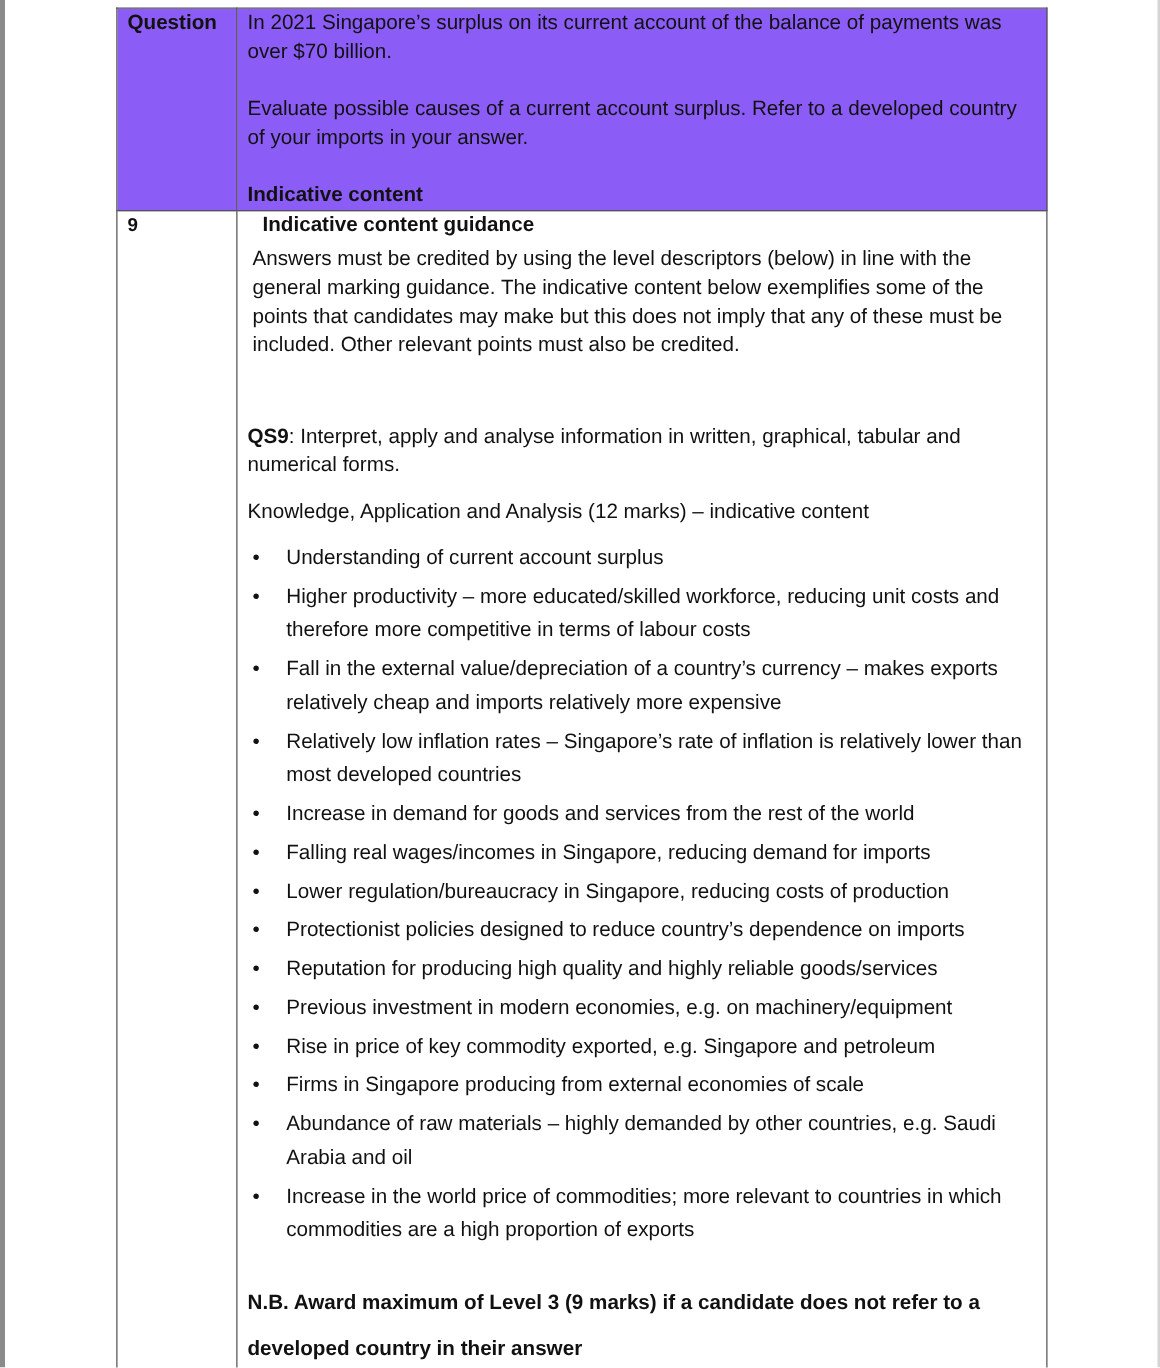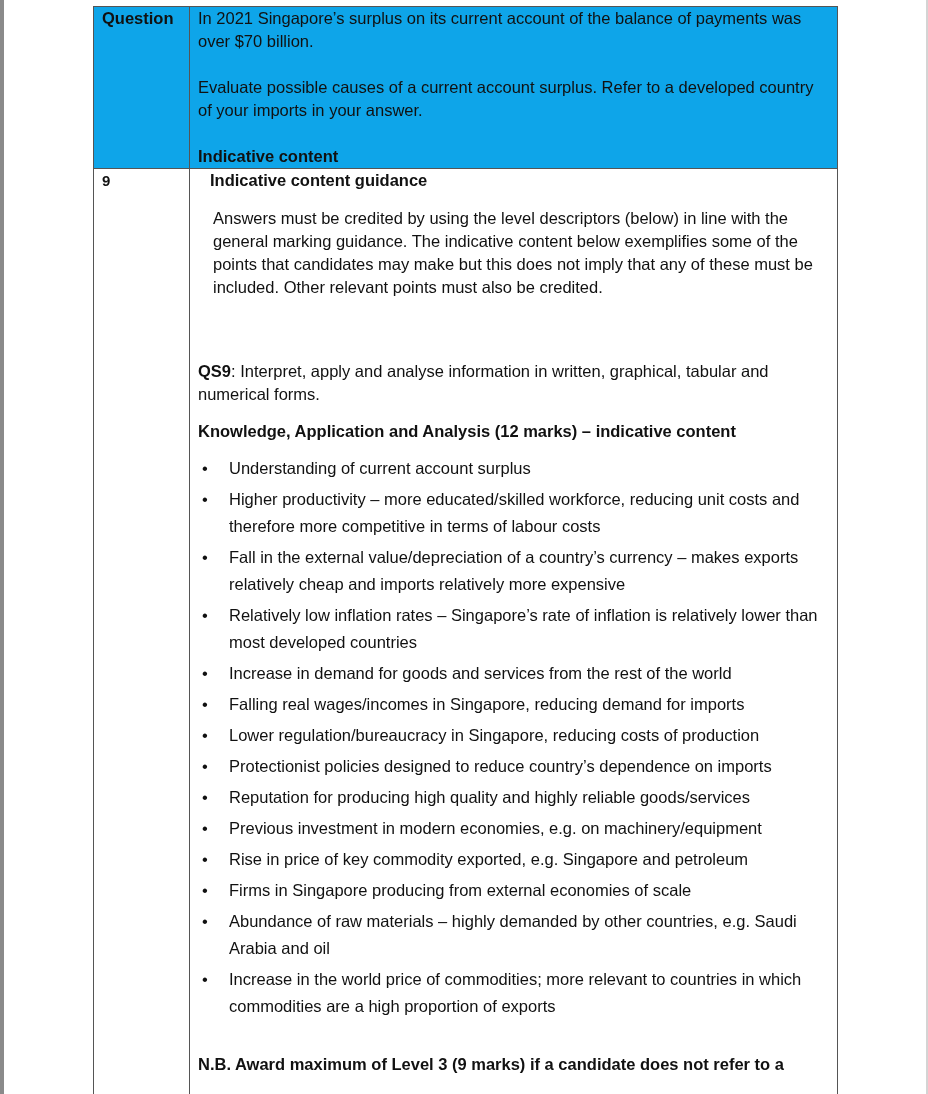--- a/index.html
+++ b/index.html
@@ -11,33 +11,33 @@
   }
   .left-edge { position: absolute; left: 0; top: 0; width: 4px; height: 1094px; background: #8a8a8a; }
   .right-edge { position: absolute; right: 0; top: 0; width: 2px; height: 1094px; background: #d4d4d4; }
   table.ms {
     position: absolute; left: 93px; top: 6px; width: 745px;
     border-collapse: collapse; table-layout: fixed;
     font-size: 16.5px; line-height: 23px;
   }
   table.ms td { border: 1.3px solid #555; vertical-align: top; padding: 0 8px; }
   col.c1 { width: 96px; }
-  tr.qrow td { background: #0ea5e9; }
+  tr.qrow td { background: #8b5cf6; }
   td.qlabel { font-weight: bold; padding-top: 2px; }
   td.qtext { padding-top: 2px; }
   td.qtext p { margin: 0; }
   .gap { height: 23px; }
   td.num { font-weight: bold; padding-top: 4px; font-size: 15px; }
   td.content { padding-top: 4px; padding-bottom: 6px; }
   .b { font-weight: bold; }
   .guid { margin: 0 0 4px 12px; }
-  .para { margin: 15px; }
+  .para { margin: 4px; }
   .spacer { height: 30px; }
   .qs { margin: 16px 0 14px 0; }
-  .kaa { margin: 0 0 12px 0; font-weight: bold; }
+  .kaa { margin: 0 0 12px 0; font-weight: normal; }
   ul.bul { list-style: none; margin: 0; padding: 0; }
   ul.bul li { position: relative; padding-left: 31px; line-height: 27px; margin-bottom: 4px; }
   ul.bul li .dot { position: absolute; left: 4px; top: 0; }
   .nb { margin-top: 26px; font-weight: bold; line-height: 37px; }
 </style>
 </head>
 <body>
 
 <div class="left-edge"></div>
 <div class="right-edge"></div>

